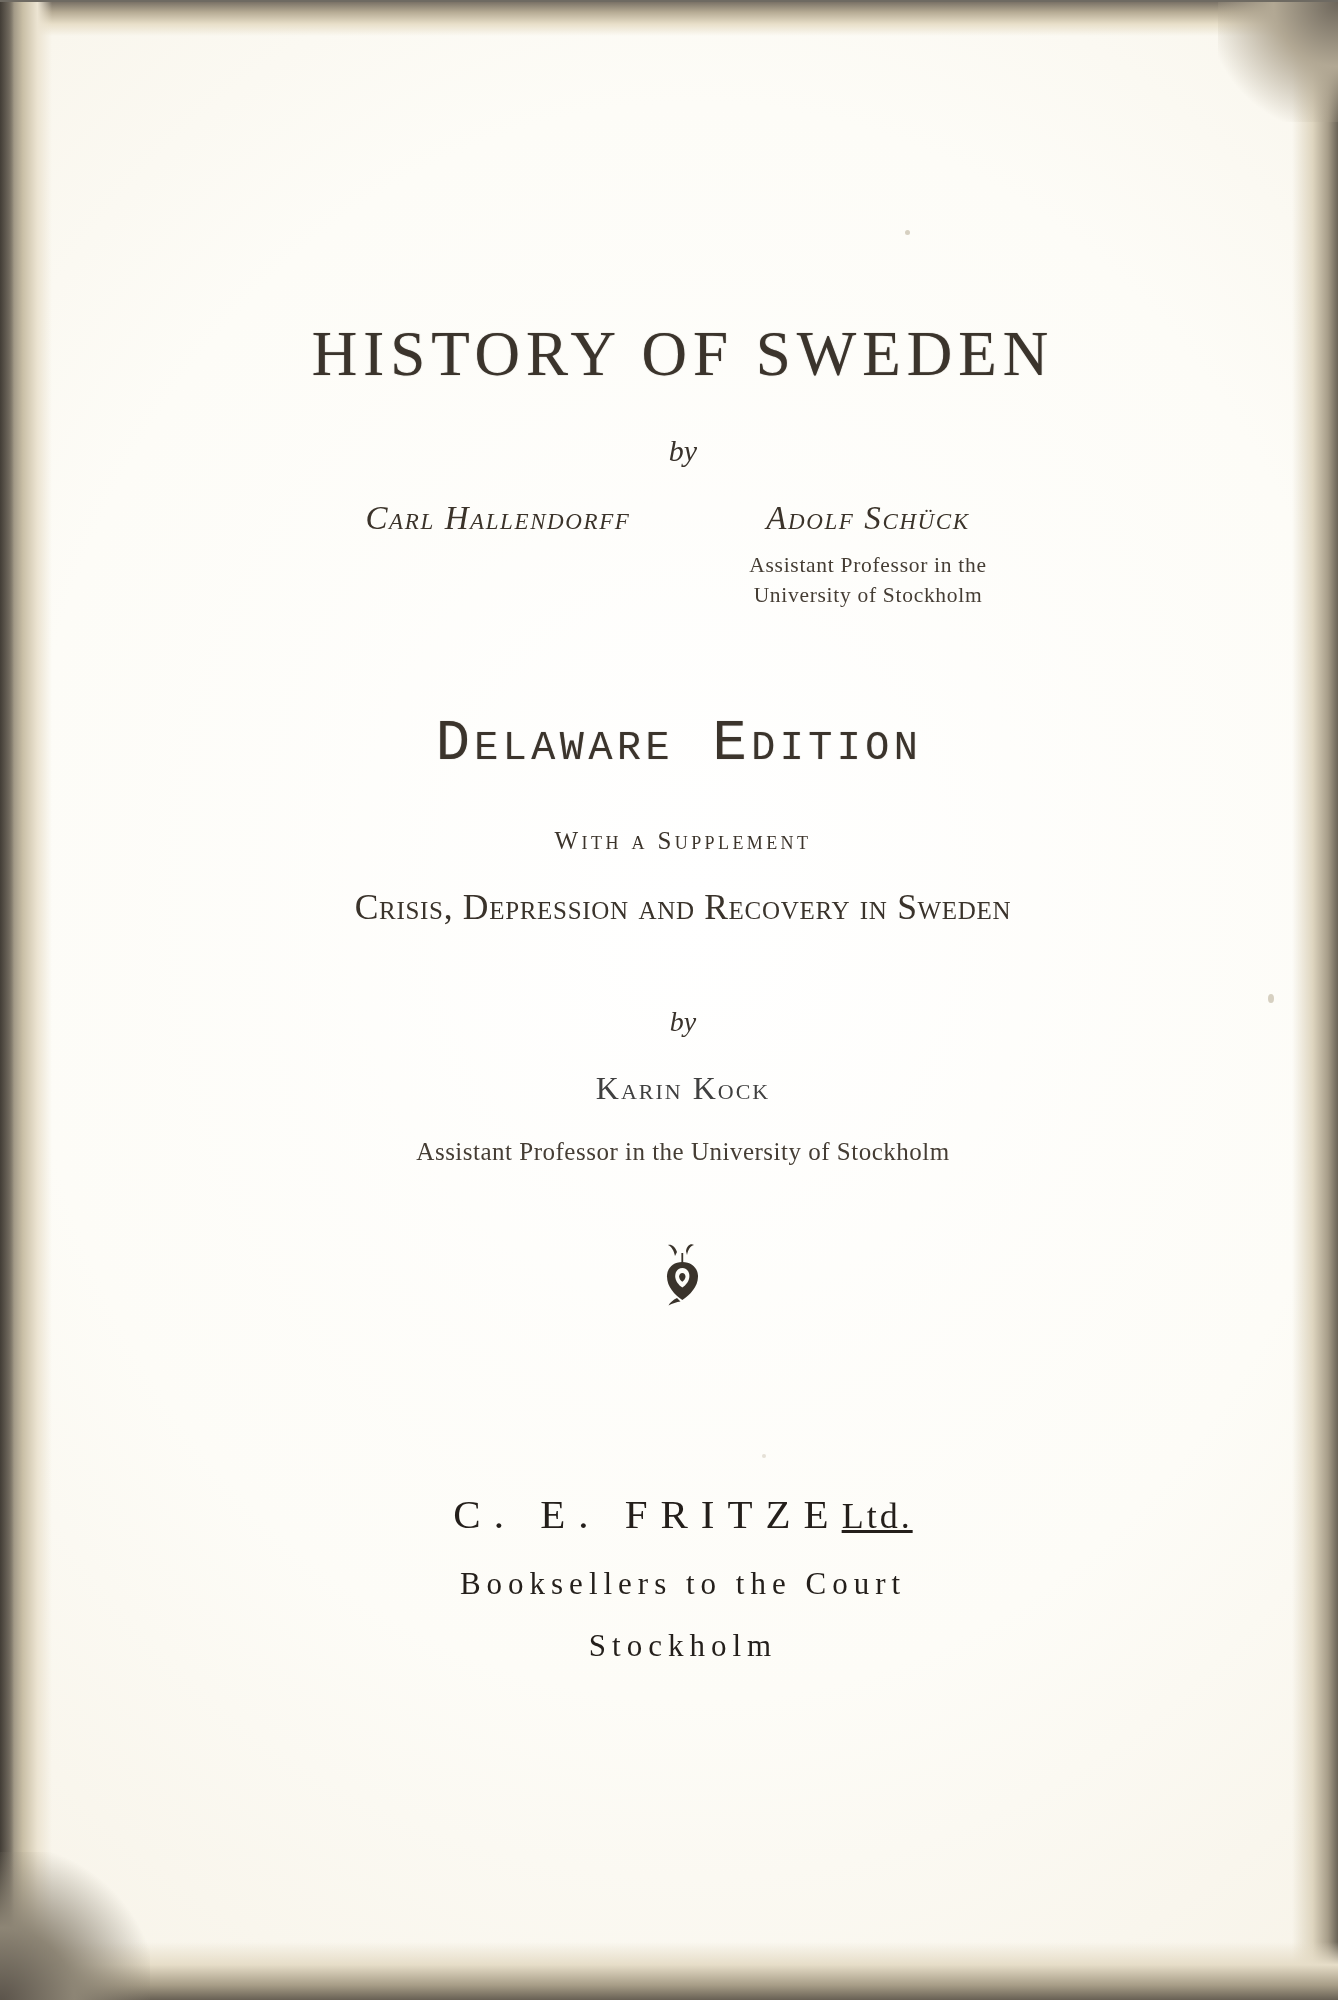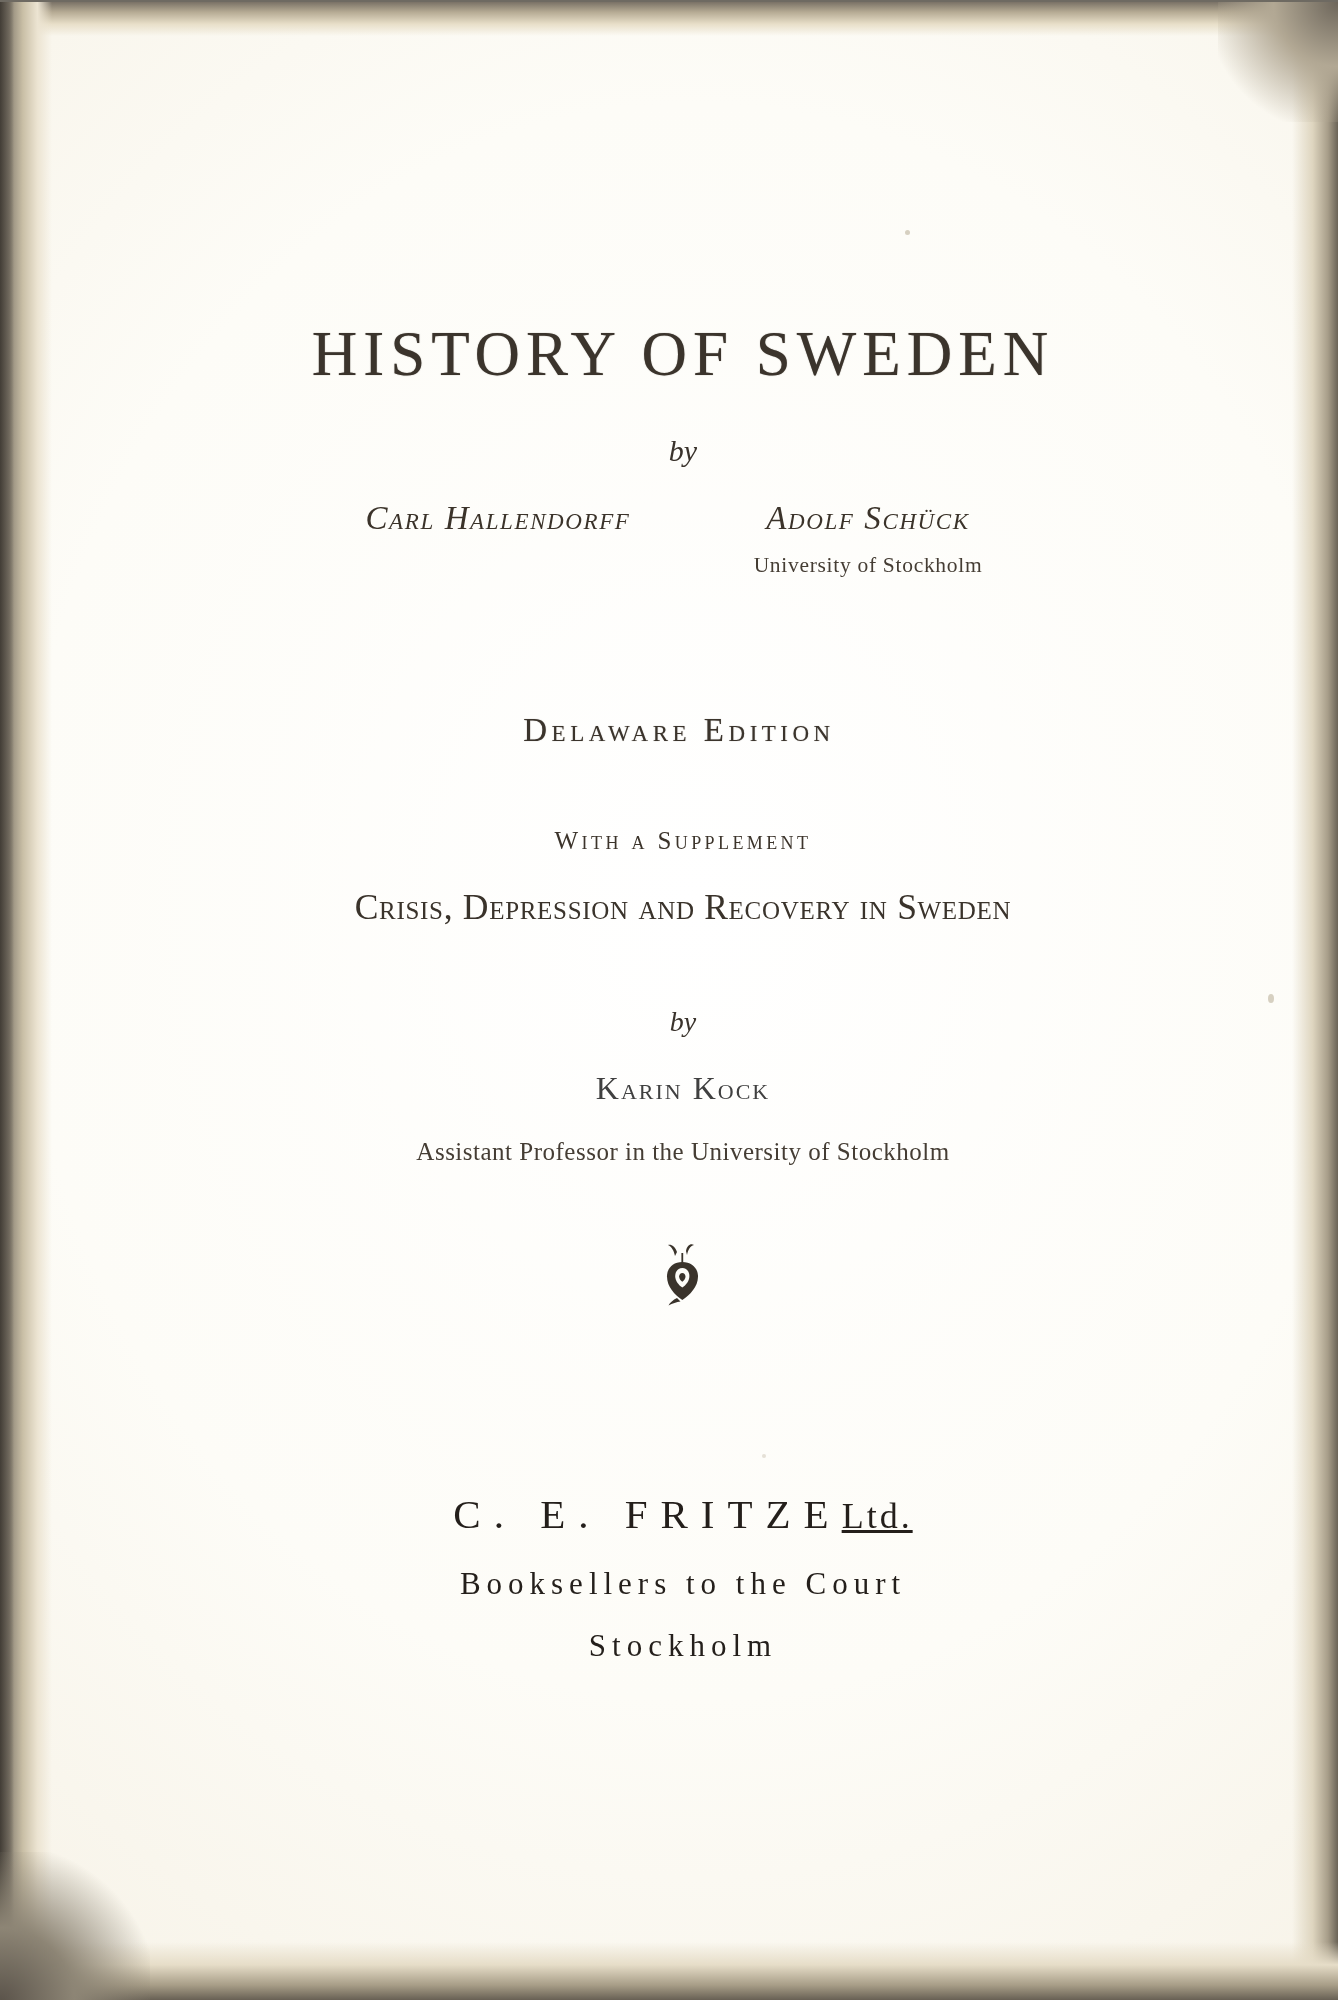--- a/index.html
+++ b/index.html
@@ -130,26 +130,27 @@
     font-size: 21.5px;
     line-height: 1.38;
     letter-spacing: .7px;
     color: #453d34;
   }
 
   .edition {
     position: absolute;
     left: 0; right: 8px;
     top: 710px;
-    font-size: 33px;
+    font-size: 57px;
     font-variant: small-caps;
     letter-spacing: 4.5px;
     color: #3b342c;
     white-space: nowrap;
     text-shadow: 0 0 1px rgba(59,52,44,.45);
+    font-family: Liberation Mono, monospace;
   }
 
   .supplement {
     position: absolute;
     left: 0; right: 0;
     top: 825px;
     font-size: 25px;
     font-variant: small-caps;
     letter-spacing: 3.4px;
     color: #3c342b;
@@ -272,20 +273,21 @@
 
     <div class="authors">
 
       <div class="author-col">
         <div class="author-name">Carl Hallendorff</div>
       </div>
 
       <div class="author-col">
         <div class="author-name">Adolf Schück</div>
         <div class="author-aff">
+          <div>Assistant Professor in the</div>
           <div>University of Stockholm</div>
         </div>
       </div>
 
     </div>
 
     <div class="edition">Delaware Edition</div>
 
     <div class="supplement">With a Supplement</div>
 

